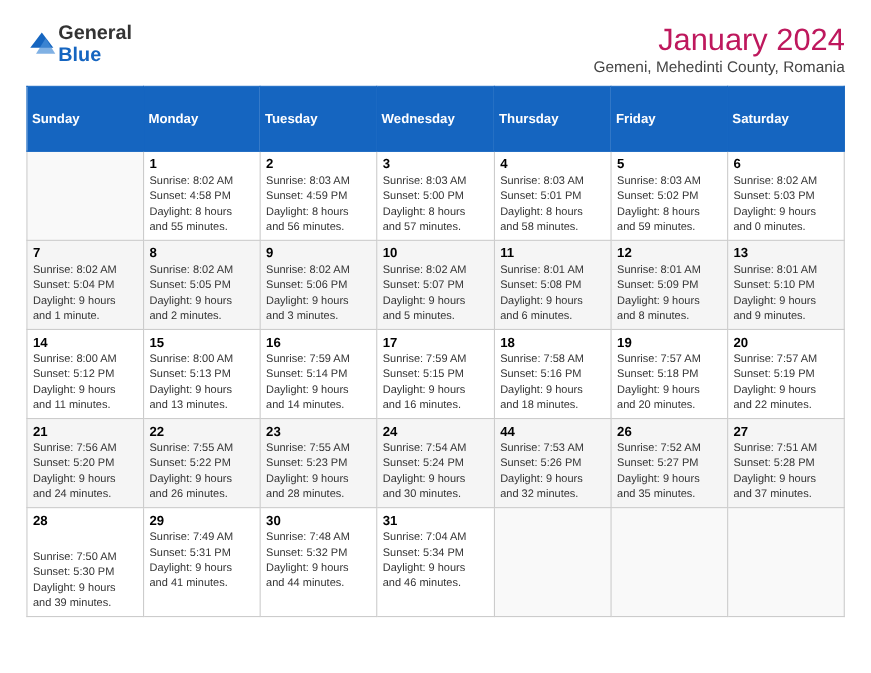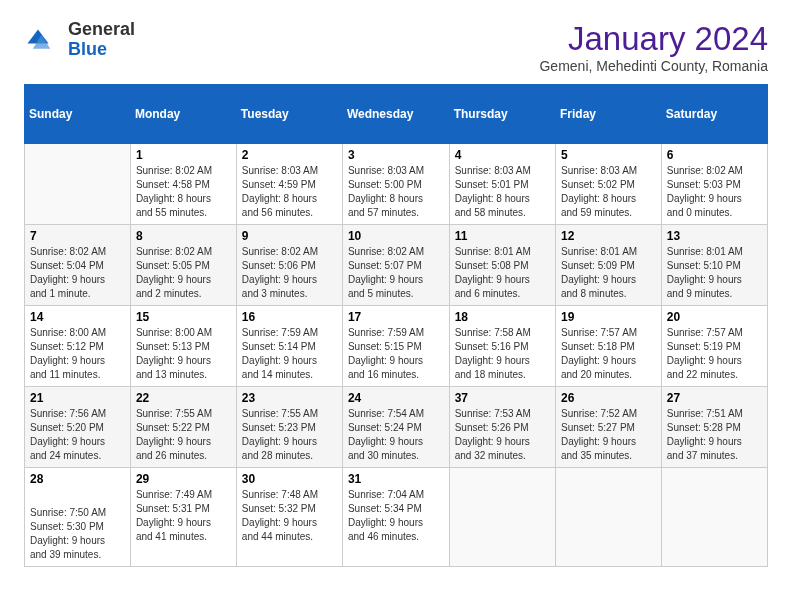--- a/index.html
+++ b/index.html
@@ -12,40 +12,40 @@
     }
     .header {
       display: flex;
       justify-content: space-between;
       align-items: flex-start;
       margin-bottom: 10px;
     }
     .logo {
       display: flex;
       align-items: center;
-      gap: 16px;
+      gap: 1px;
     }
     .logo-text {
       font-size: 18px;
       font-weight: bold;
       line-height: 1.1;
     }
     .logo-general { color: #333; }
     .logo-blue { color: #1565c0; }
     .logo-icon {
       width: 28px;
       height: 28px;
     }
     .title-area {
       text-align: right;
     }
     .month-title {
-      font-size: 33px;
+      font-size: 28px;
       font-weight: normal;
-      color: #4c1d95;
+      color: #be185d;
     }
     .location {
       font-size: 14px;
       color: #444;
     }
     table {
       width: 100%;
       border-collapse: collapse;
       font-size: 11px;
     }
@@ -291,21 +291,21 @@
 and 28 minutes.</div>
         </td>
         <td>
           <span class="day-number">24</span>
           <div class="day-info" style="white-space: pre-line;">Sunrise: 7:54 AM
 Sunset: 5:24 PM
 Daylight: 9 hours
 and 30 minutes.</div>
         </td>
         <td>
-          <span class="day-number">37</span>
+          <span class="day-number">44</span>
           <div class="day-info" style="white-space: pre-line;">Sunrise: 7:53 AM
 Sunset: 5:26 PM
 Daylight: 9 hours
 and 32 minutes.</div>
         </td>
         <td>
           <span class="day-number">26</span>
           <div class="day-info" style="white-space: pre-line;">Sunrise: 7:52 AM
 Sunset: 5:27 PM
 Daylight: 9 hours

